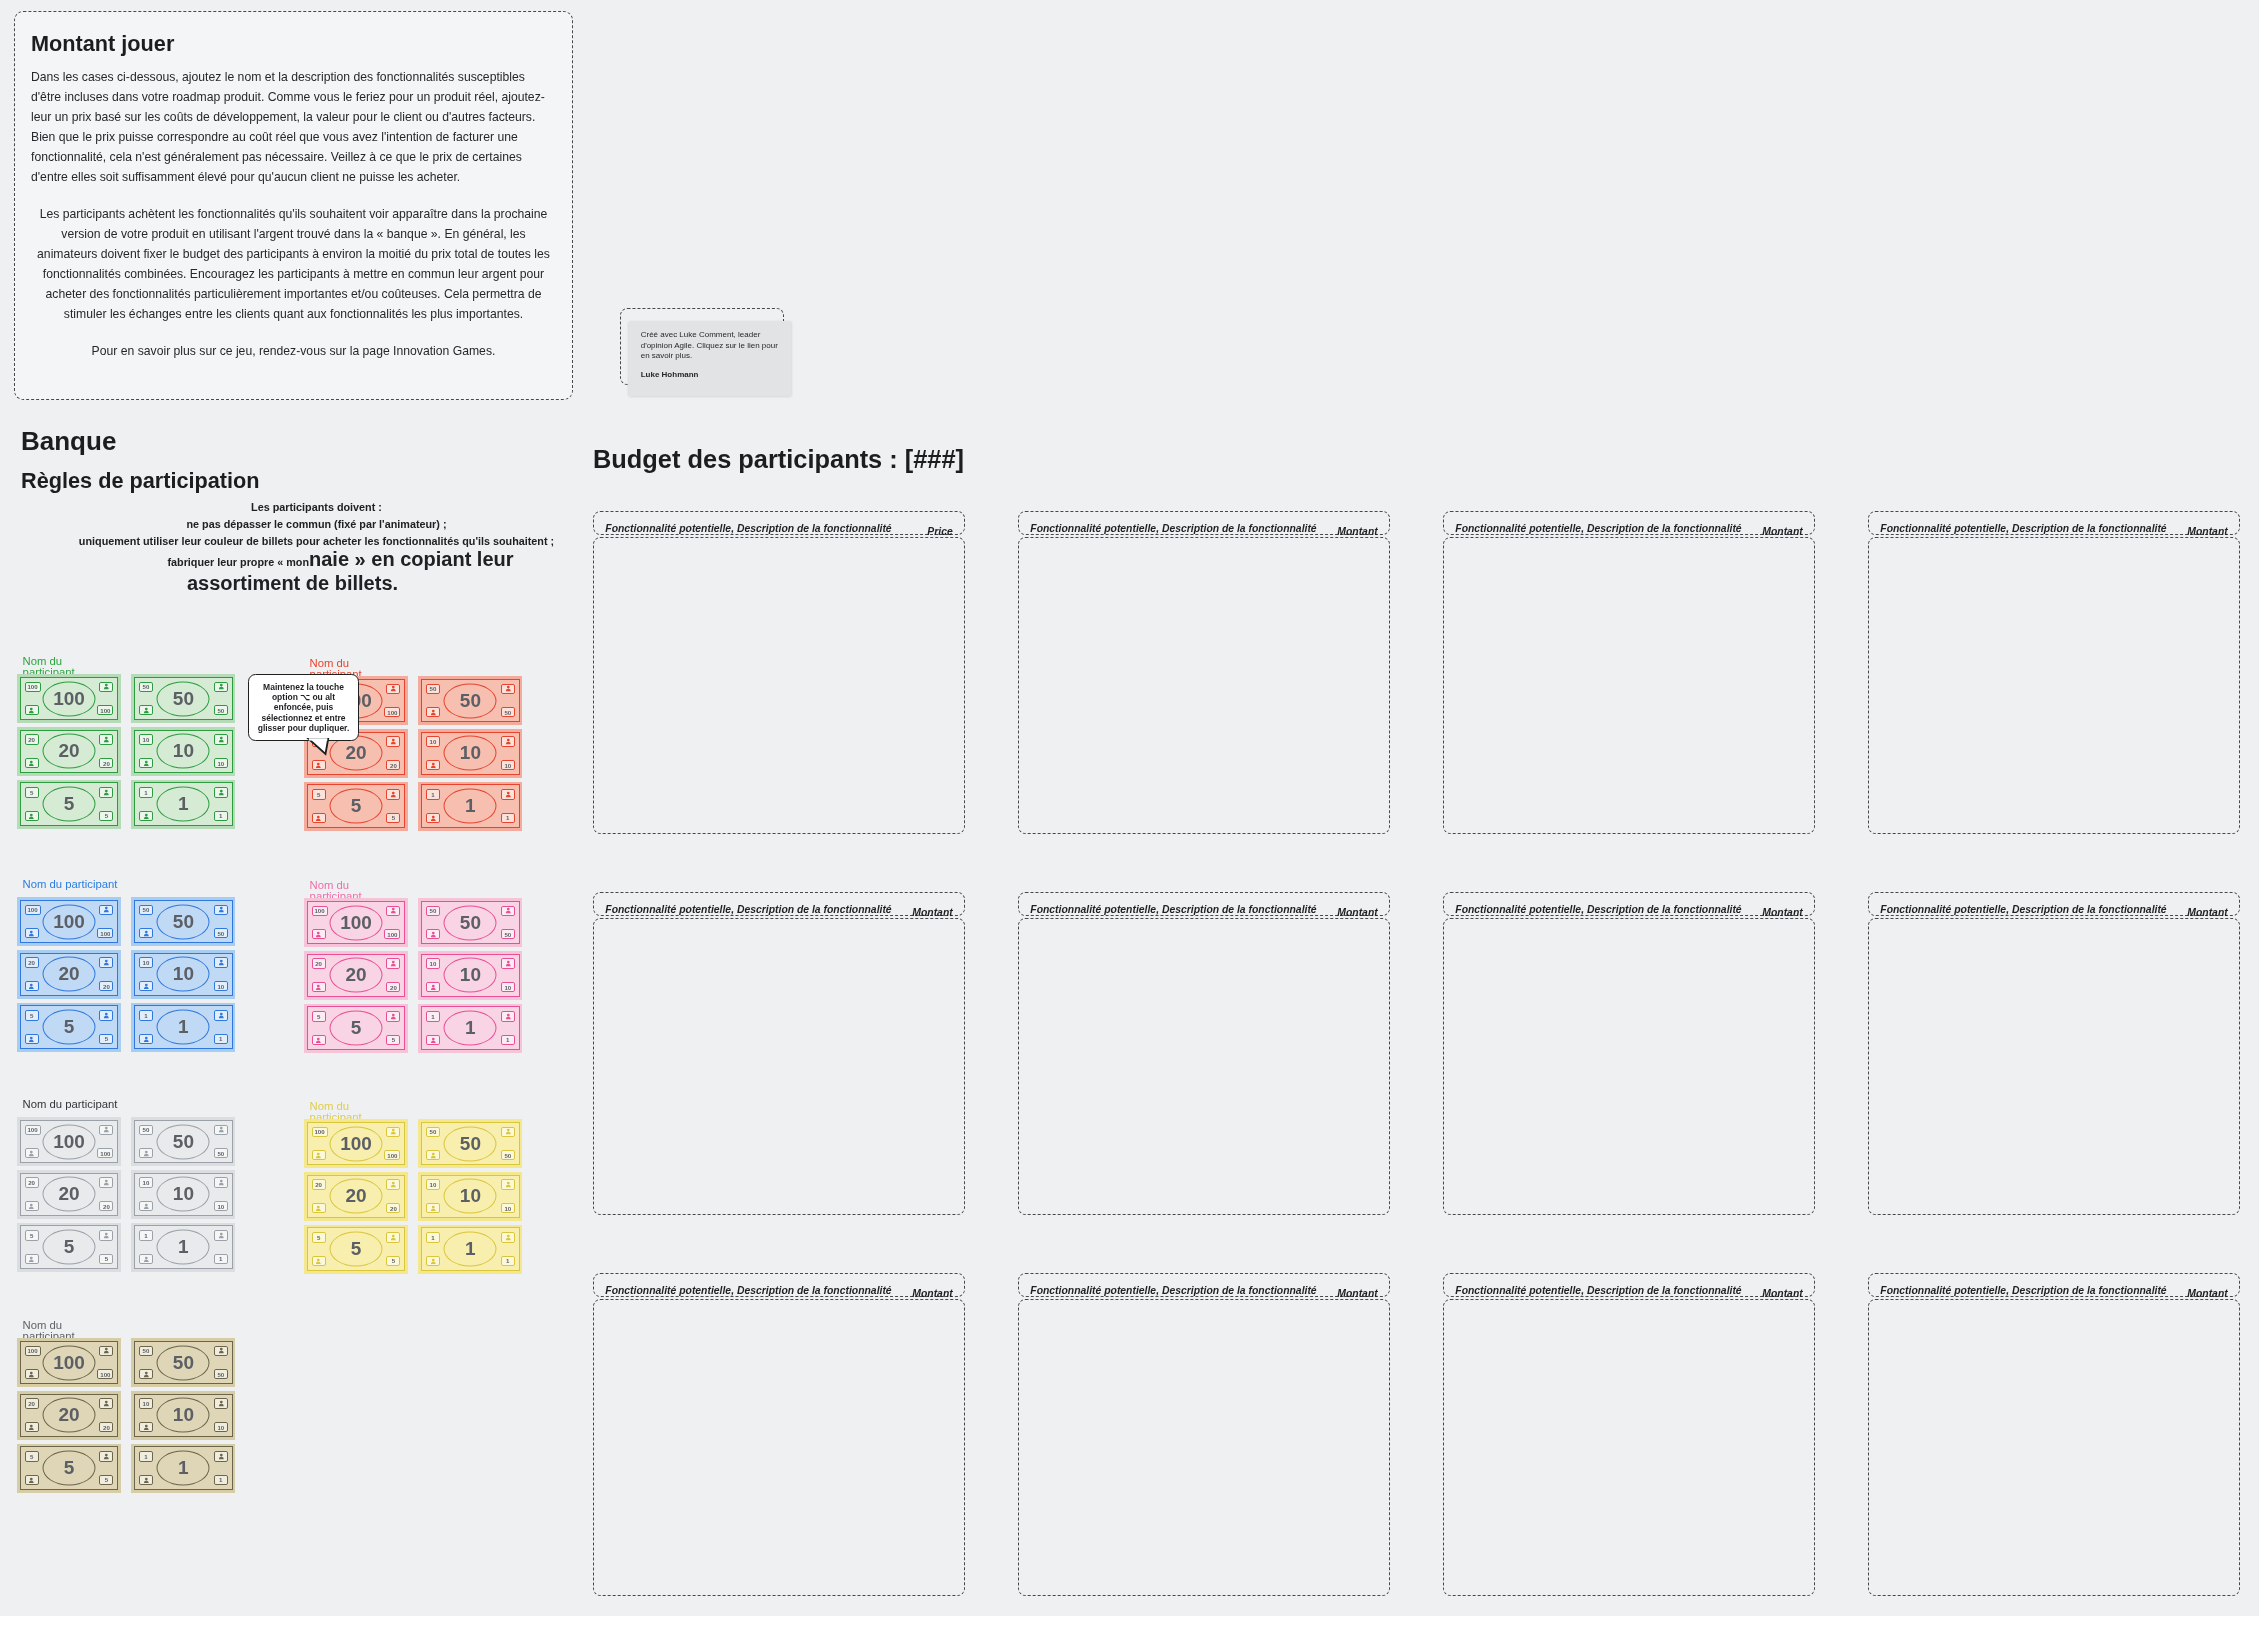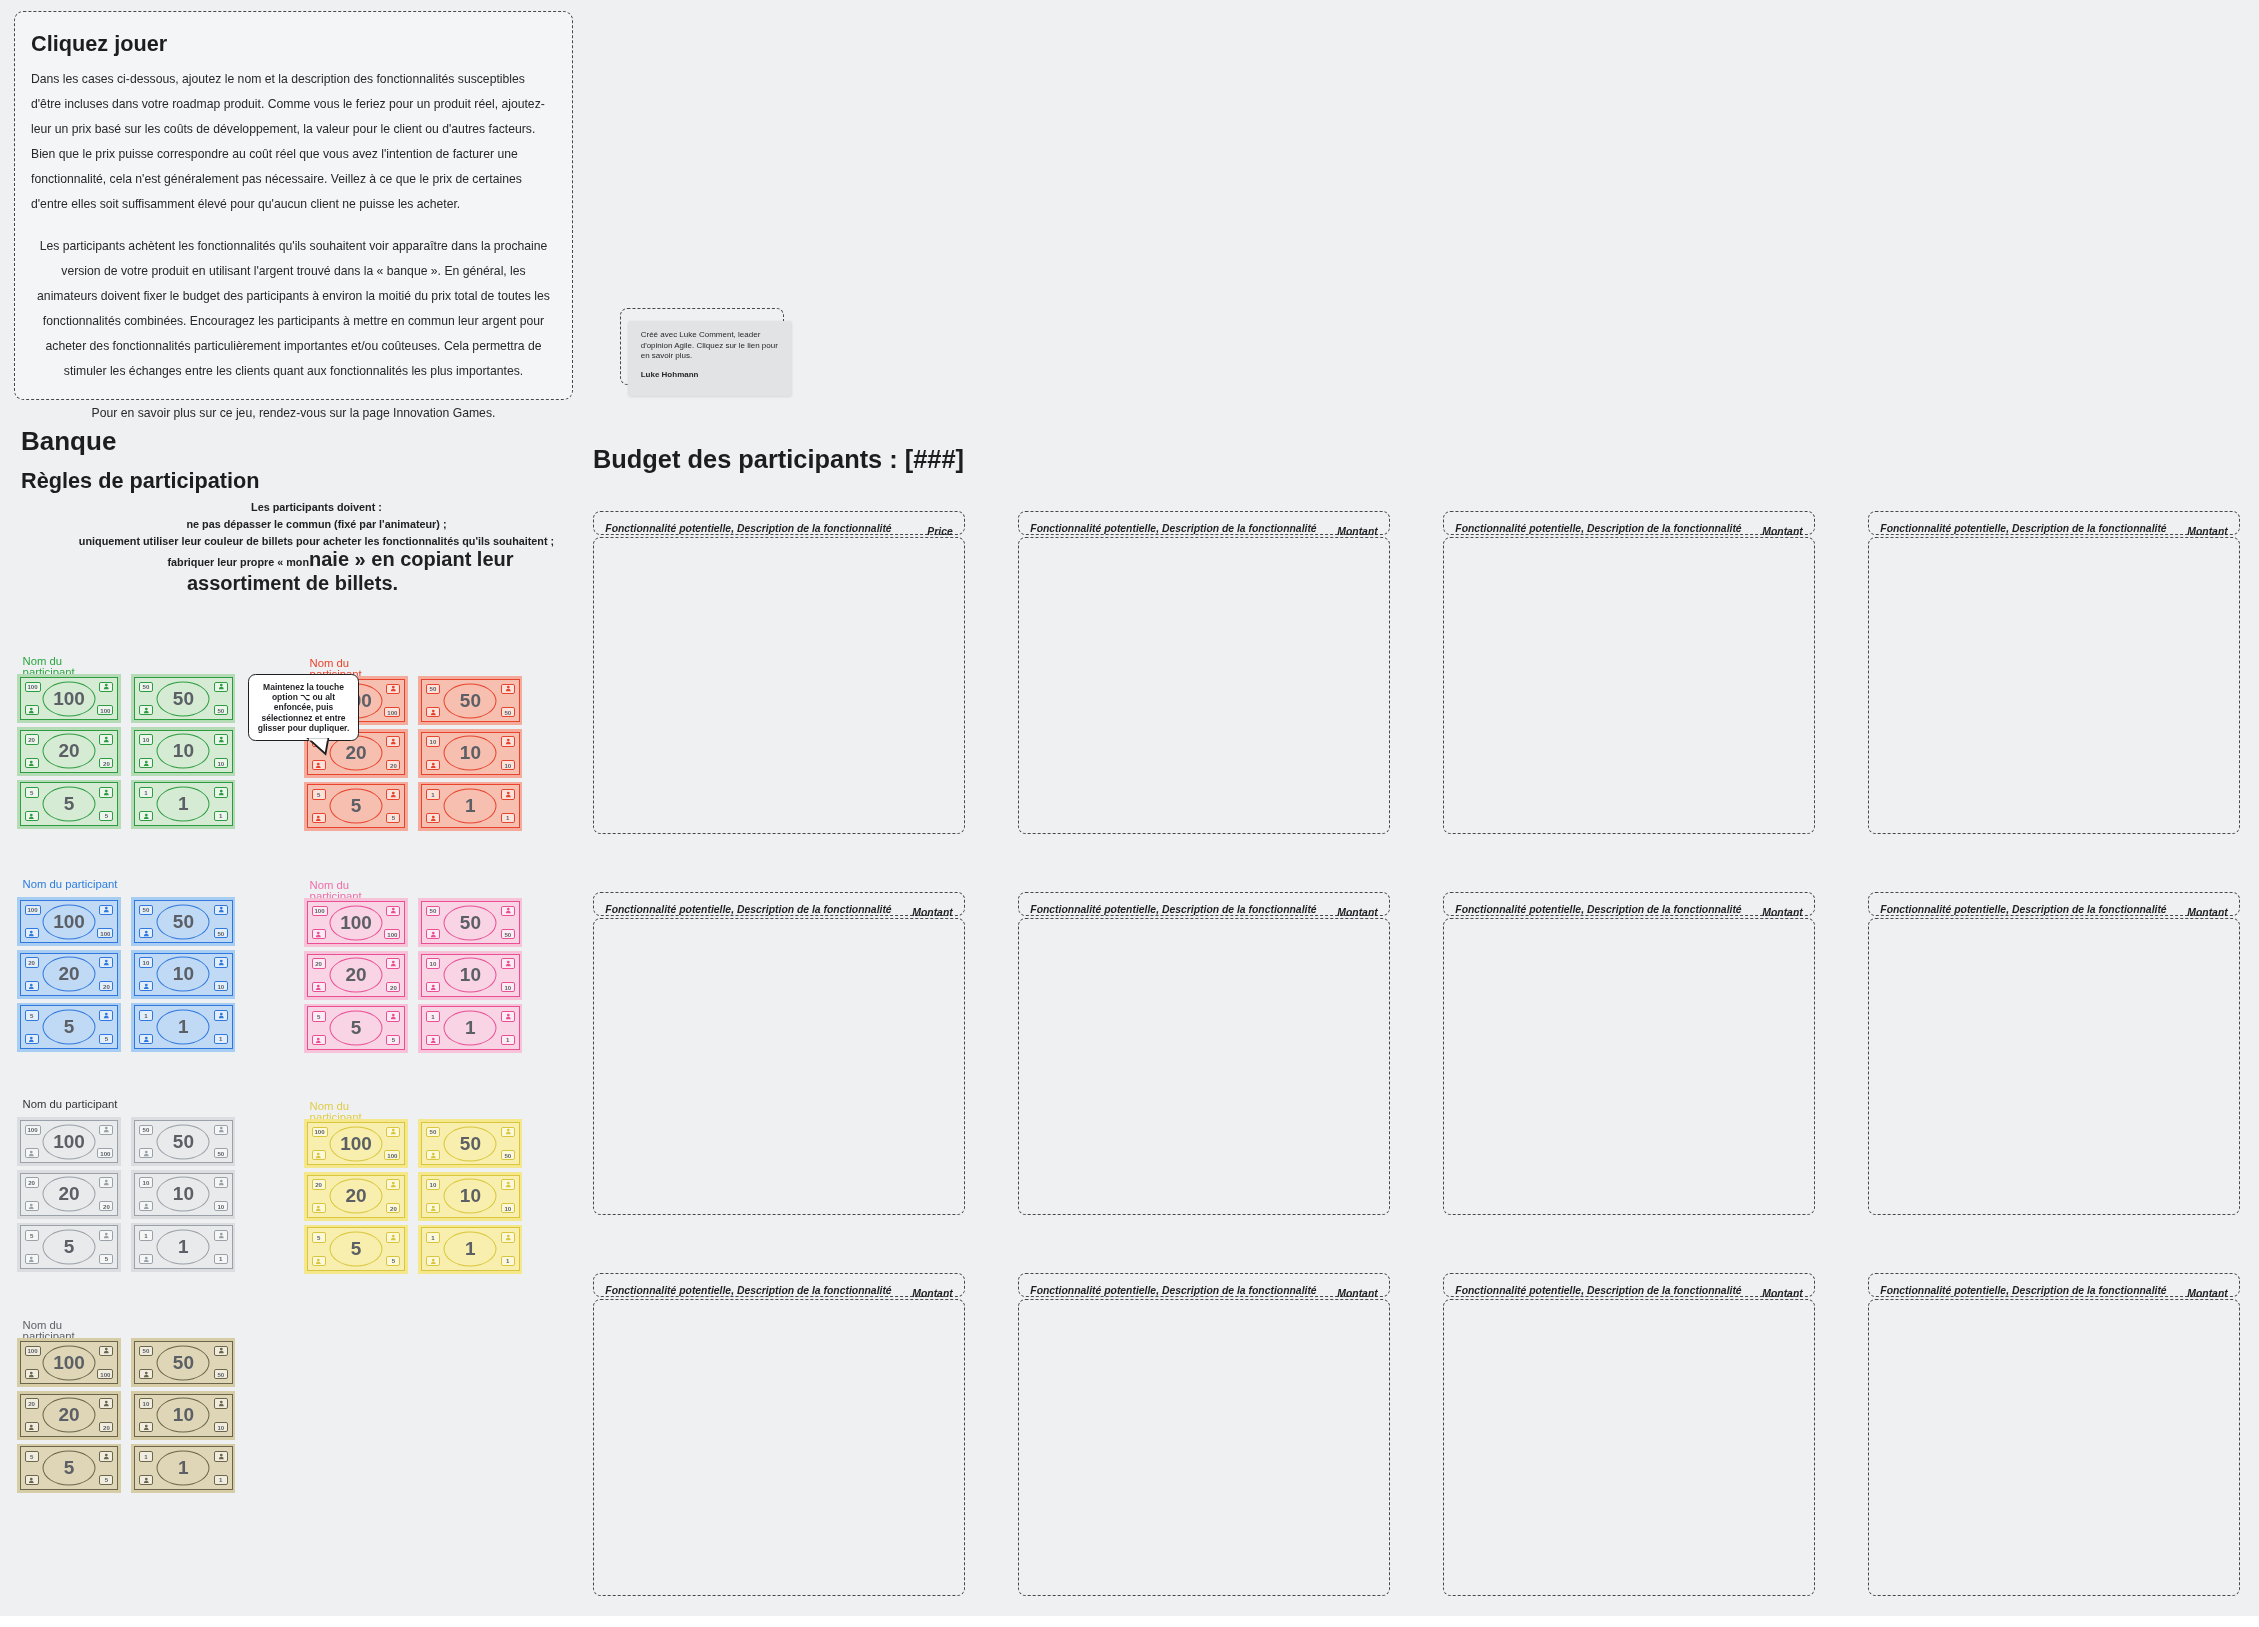--- a/index.html
+++ b/index.html
@@ -4,21 +4,21 @@
 <style>
   html,body{margin:0;padding:0;}
   body{font-family:"Liberation Sans",sans-serif;}
   .canvas{position:relative;width:2260px;height:1627px;background:#eff0f2;overflow:hidden;color:#202124;}
 
   
   .instructions{position:absolute;left:14px;top:11.3px;width:559px;height:389px;
     border:1.9px dashed #45484c;border-radius:9.4px;box-sizing:border-box;
     padding:19px 16px 0 16px;background:rgba(255,255,255,0.35);}
   .instructions h1{margin:0 0 9.4px 0;font-size:21.7px;font-weight:800;color:#1c1d1f;}
-  .instructions p{margin:0 0 17px 0;font-size:12.2px;line-height:25px;color:#26282b;}
+  .instructions p{margin:0 0 17px 0;font-size:12.2px;line-height:20px;color:#26282b;}
   .p-center{text-align:center;}
 
   
   .credit-wrap{position:absolute;left:620px;top:308px;width:188px;height:94px;}
   .credit-dash{position:absolute;left:0;top:0;width:162px;height:75px;border:1.9px dashed #45484c;border-radius:7.5px;}
   .credit-sticky{position:absolute;left:9.4px;top:13px;width:162px;height:75px;background:#e2e3e5;
     box-shadow:0 0.9px 2.8px rgba(0,0,0,0.18);padding:9.4px 11.3px;box-sizing:border-box;}
   .credit-sticky p{margin:0;font-size:8px;line-height:10.4px;color:#26282b;}
   .credit-author{margin-top:8.5px !important;font-weight:700;}
 
@@ -67,21 +67,21 @@
   .tooltip-tail{position:absolute;left:58px;top:100%;margin-top:-2.8px;}
 
   .bottom-strip{position:absolute;left:0;top:1616px;width:2260px;height:11.3px;background:#ffffff;}
 </style>
 </head>
 <body>
 
 <div class="canvas">
 
   <section class="instructions">
-    <h1>Cliquez jouer</h1>
+    <h1>Montant jouer</h1>
     <p>Dans les cases ci-dessous, ajoutez le nom et la description des fonctionnalités susceptibles d'être incluses dans votre roadmap produit. Comme vous le feriez pour un produit réel, ajoutez-leur un prix basé sur les coûts de développement, la valeur pour le client ou d'autres facteurs. Bien que le prix puisse correspondre au coût réel que vous avez l'intention de facturer une fonctionnalité, cela n'est généralement pas nécessaire. Veillez à ce que le prix de certaines d'entre elles soit suffisamment élevé pour qu'aucun client ne puisse les acheter.</p>
     <p class="p-center">Les participants achètent les fonctionnalités qu'ils souhaitent voir apparaître dans la prochaine version de votre produit en utilisant l'argent trouvé dans la « banque ». En général, les animateurs doivent fixer le budget des participants à environ la moitié du prix total de toutes les fonctionnalités combinées. Encouragez les participants à mettre en commun leur argent pour acheter des fonctionnalités particulièrement importantes et/ou coûteuses. Cela permettra de stimuler les échanges entre les clients quant aux fonctionnalités les plus importantes.</p>
     <p class="p-center">Pour en savoir plus sur ce jeu, rendez-vous sur la page Innovation Games.</p>
   </section>
 
   <div class="credit-wrap">
     <div class="credit-dash"></div>
     <div class="credit-sticky">
       <p>Créé avec Luke Comment, leader d'opinion Agile. Cliquez sur le lien pour en savoir plus.</p>
       <p class="credit-author">Luke Hohmann</p>

